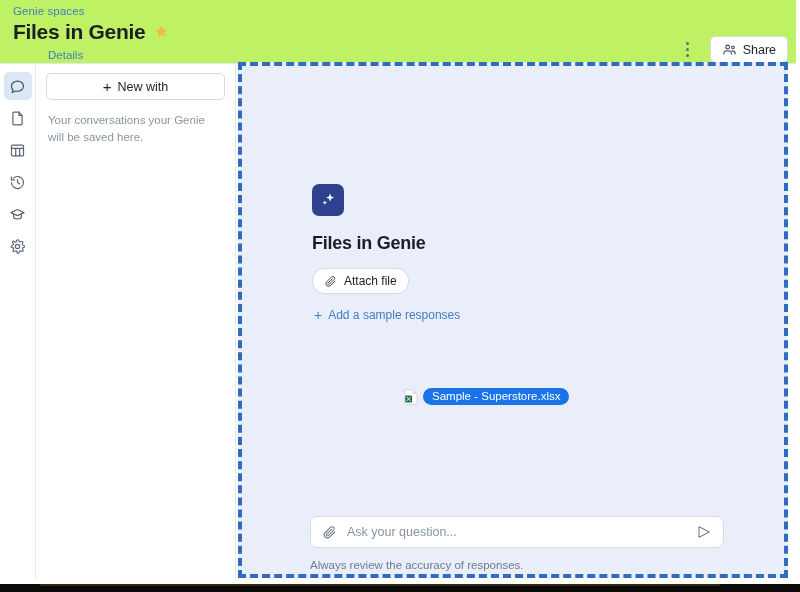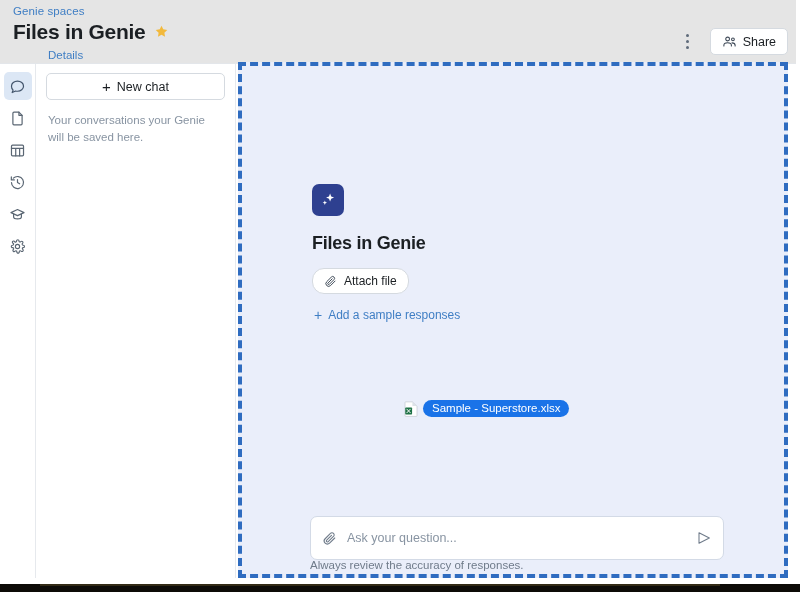--- a/index.html
+++ b/index.html
@@ -14,21 +14,21 @@
     position: relative;
     width: 800px; height: 592px;
     background: #ffffff;
   }
 
   
   .header {
     position: absolute;
     left: 0; top: 0;
     width: 800px; height: 64px;
-    background: #e5e5e5;
+    background: #bef264;
     border-bottom: 1px solid #e3e6ea;
   }
   .breadcrumb {
     position: absolute;
     left: 13px; top: 5px;
     font-size: 11.5px;
     color: #3f7ec4;
     letter-spacing: .1px;
     cursor: pointer;
   }
@@ -48,21 +48,21 @@
   .details-link {
     position: absolute;
     left: 13px; top: 49px;
     font-size: 11.5px;
     color: #3f7ec4;
     cursor: pointer;
     margin-left: 35px;
   }
   .header-actions {
     position: absolute;
-    right: 12px; top: 28px;
+    right: 12px; top: 36px;
     display: flex; align-items: center; gap: 10px;
   }
   .kebab-button {
     width: 24px; height: 26px;
     display: flex; flex-direction: column;
     align-items: center; justify-content: center;
     gap: 3px;
     cursor: pointer;
     border-radius: 4px;
     background: transparent;
@@ -194,40 +194,40 @@
     font-size: 12px;
     color: #3f7ec4;
     cursor: pointer;
     padding-left: 2px;
   }
   .sample-link .plus-glyph { color: #3f7ec4; font-size: 14px; }
 
   
   .file-chip-wrap {
     position: absolute;
-    left: 162px; top: 334px;
+    left: 162px; top: 322px;
     display: flex; align-items: center; gap: 4px;
   }
   .file-chip-label {
     background: #1a73e8;
     color: #ffffff;
     font-size: 11.5px;
     font-weight: 500;
     padding: 2px 9px 3px 9px;
     border-radius: 10px;
     white-space: nowrap;
     cursor: pointer;
   }
 
   
   .composer {
     position: absolute;
     left: 68px; top: 450px;
     width: 414px;
-    height: 44px;
+    height: 32px;
     background: #ffffff;
     border: 1px solid #d3dae6;
     border-radius: 7px;
     display: flex; align-items: center;
     padding: 0 11px;
     gap: 10px;
   }
   .composer-placeholder {
     flex: 1;
     font-size: 12.5px;
@@ -358,21 +358,21 @@
           <circle cx="12" cy="12" r="3"></circle>
           <path d="M19.1 14.4a1.4 1.4 0 0 0 .3 1.6l.1.1a1.7 1.7 0 1 1-2.4 2.4l-.1-.1a1.4 1.4 0 0 0-1.6-.3 1.4 1.4 0 0 0-.9 1.3v.2a1.7 1.7 0 1 1-3.4 0v-.1a1.4 1.4 0 0 0-.9-1.3 1.4 1.4 0 0 0-1.6.3l-.1.1a1.7 1.7 0 1 1-2.4-2.4l.1-.1a1.4 1.4 0 0 0 .3-1.6 1.4 1.4 0 0 0-1.3-.9h-.2a1.7 1.7 0 1 1 0-3.4h.1a1.4 1.4 0 0 0 1.3-.9 1.4 1.4 0 0 0-.3-1.6l-.1-.1A1.7 1.7 0 1 1 8 5.2l.1.1a1.4 1.4 0 0 0 1.6.3h.1a1.4 1.4 0 0 0 .9-1.3v-.2a1.7 1.7 0 1 1 3.4 0v.1a1.4 1.4 0 0 0 .9 1.3 1.4 1.4 0 0 0 1.6-.3l.1-.1a1.7 1.7 0 1 1 2.4 2.4l-.1.1a1.4 1.4 0 0 0-.3 1.6v.1a1.4 1.4 0 0 0 1.3.9h.2a1.7 1.7 0 1 1 0 3.4h-.1a1.4 1.4 0 0 0-1.3.9z"></path>
         </svg>
       </span>
     </div>
   </div>
 
   <div class="chat-panel">
     <button class="new-chat-button">
       <span class="plus-glyph">+</span>
-      <span>New chat</span>
+      <span>New with</span>
     </button>
     <div class="empty-note">Your conversations your Genie will be saved here.</div>
   </div>
 
   <div class="main-panel">
     <div class="main-inner">
 
       <div class="welcome-block">
 
         <div class="genie-logo">

